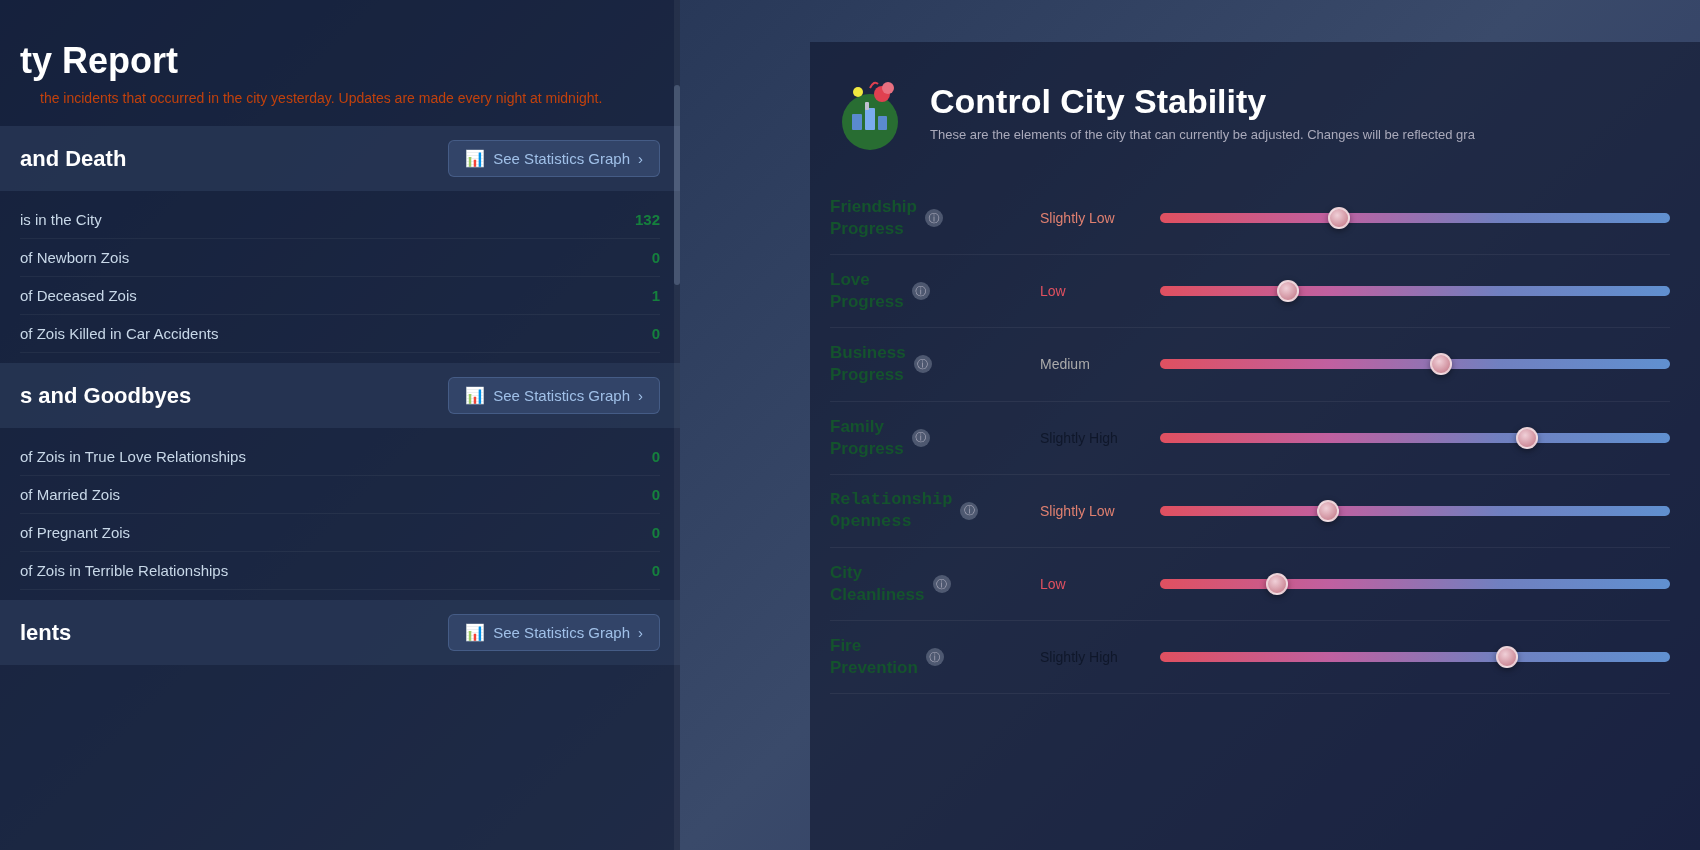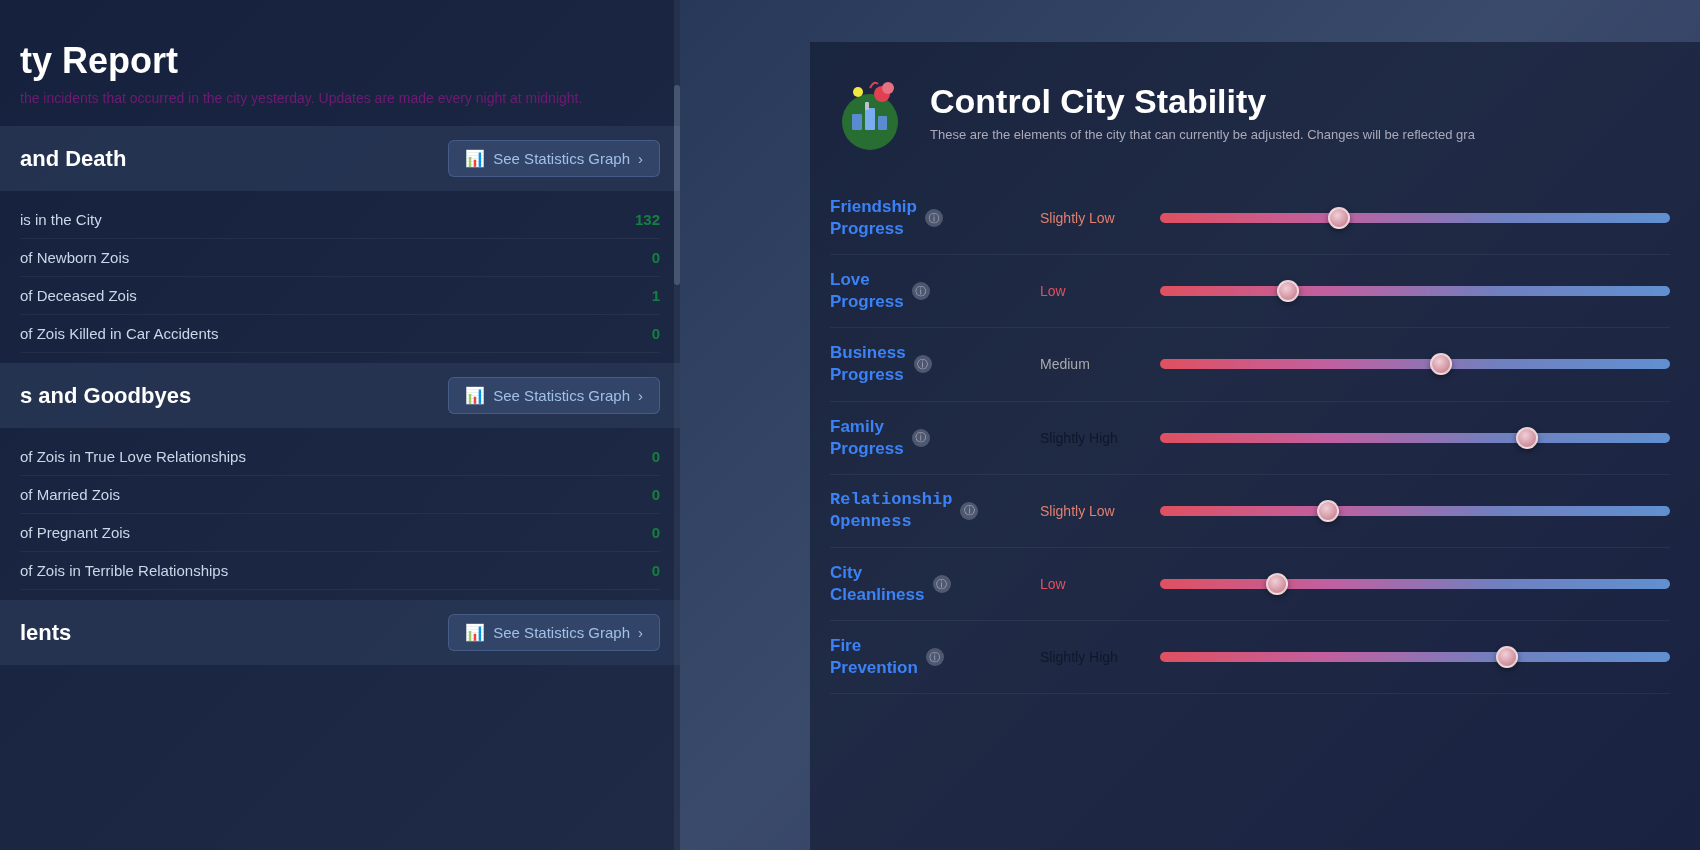--- a/index.html
+++ b/index.html
@@ -27,22 +27,23 @@
     .report-header {
       padding: 40px 30px 20px 20px;
     }
     .report-title {
       font-size: 36px;
       font-weight: bold;
       color: #fff;
     }
     .report-subtitle {
       font-size: 14px;
-      color: #701a75;
+      color: #c2410c;
       margin-top: 8px;
+      margin-left: 20px;
     }
 
     
     .section-header {
       display: flex;
       align-items: center;
       justify-content: space-between;
       background: rgba(40, 55, 85, 0.8);
       padding: 14px 20px;
       margin: 0;
@@ -141,21 +142,21 @@
     .slider-label-block {
       width: 200px;
       flex-shrink: 0;
       display: flex;
       align-items: center;
       gap: 8px;
     }
     .slider-label {
       font-size: 17px;
       font-weight: bold;
-      color: #3b82f6;
+      color: #14532d;
       line-height: 1.3;
     }
     .info-icon {
       width: 18px;
       height: 18px;
       border-radius: 50%;
       background: rgba(150,160,180,0.4);
       color: #aab;
       font-size: 11px;
       display: flex;

